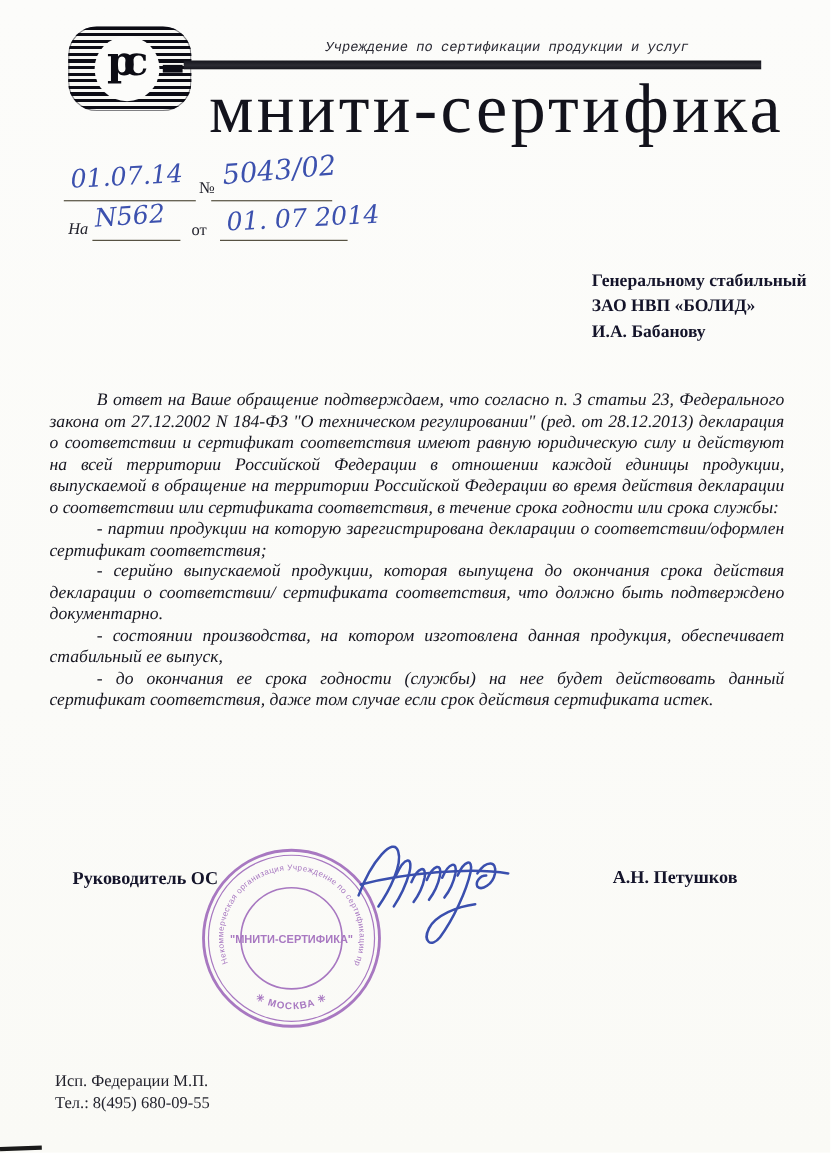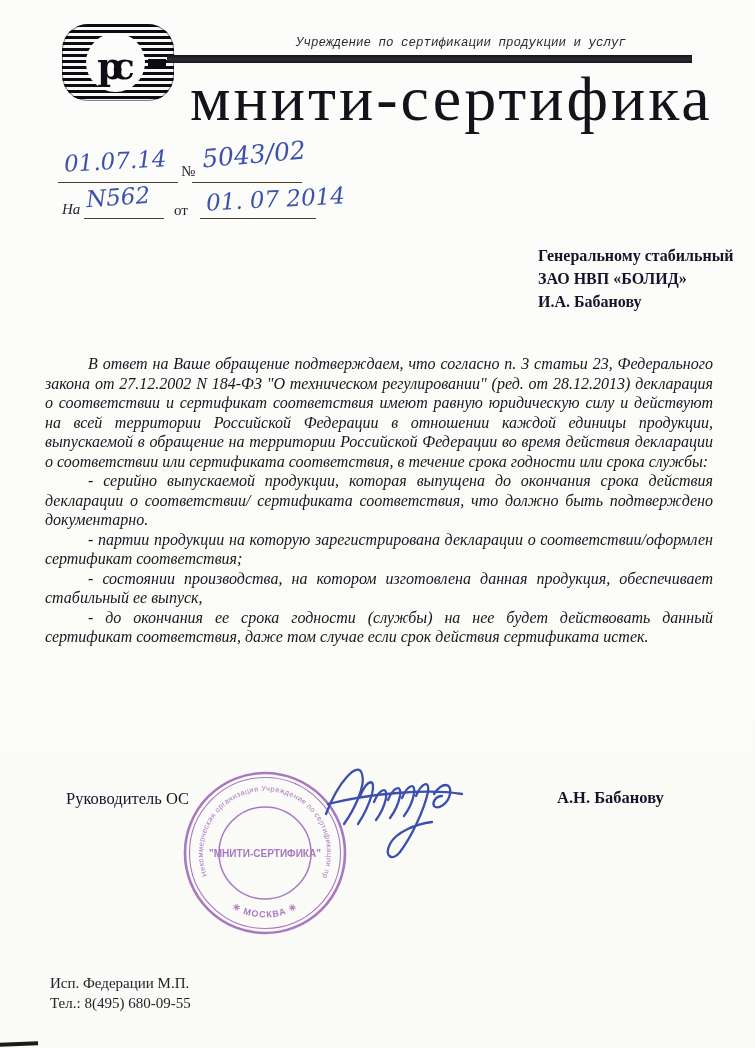--- a/index.html
+++ b/index.html
@@ -18,21 +18,21 @@
   
   .logo {
     position:absolute; left:62px; top:24px; width:112px; height:77px;
     border-radius:26px;
     background:repeating-linear-gradient(180deg,#0c0c14 0 3px,#f8f8f4 3px 6px);
     box-shadow:0 0 0 1px rgba(10,10,20,.5) inset;
   }
   .logo-circle {
     position:absolute; left:24px; top:9px; width:59px; height:59px;
     background:#fcfcfa; border-radius:50%;
-    display:flex; align-items:flex-end; justify-content:center;
+    display:flex; align-items:flex-start; justify-content:center;
   }
   .logo-letters {
     font-family:"DejaVu Serif", serif; font-weight:bold;
     font-size:37px; letter-spacing:-11px; color:#0c0c14;
     padding-right:10px; padding-bottom:4px;
   }
   .logo-dash {
     position:absolute; right:8px; top:35px; width:18px; height:7px; background:#0c0c14;
   }
   .tagline {
@@ -76,21 +76,21 @@
   }
 
   
   .body-text {
     position:absolute; left:45px; top:354px; width:668px;
     font-size:16px; line-height:19.5px; text-align:justify; color:#15151f;
   }
   .body-text p { text-indent:43px;font-style:italic; }
 
   
-  .sig-left  { position:absolute; left:66px;  top:789px; font-weight:normal; font-size:16.5px; color:#14142a; white-space:nowrap; }
+  .sig-left  { position:absolute; left:66px;  top:789px; font-weight:bold; font-size:16.5px; color:#14142a; white-space:nowrap; }
   .sig-right { position:absolute; left:557px; top:788px; font-weight:bold; font-size:16.5px; color:#14142a; white-space:nowrap; }
 
   .stamp-wrap { position:absolute; left:180px; top:768px; width:170px; height:170px; opacity:.88; }
   .sign-wrap  { position:absolute; left:316px; top:752px; width:160px; height:118px; }
 
   
   .footer {
     position:absolute; left:50px; top:973px;
     font-size:15px; line-height:20px; color:#23232d; white-space:nowrap;
   }
@@ -131,28 +131,28 @@
   </div>
 
   <div class="recipient">
     <div>Генеральному стабильный</div>
     <div>ЗАО НВП «БОЛИД»</div>
     <div>И.А. Бабанову</div>
   </div>
 
   <div class="body-text">
     <p>В ответ на Ваше обращение подтверждаем, что согласно п. 3 статьи 23, Федерального закона от 27.12.2002 N 184-ФЗ "О техническом регулировании" (ред. от 28.12.2013) декларация о соответствии и сертификат соответствия имеют равную юридическую силу и действуют на всей территории Российской Федерации в отношении каждой единицы продукции, выпускаемой в обращение на территории Российской Федерации во время действия декларации о соответствии или сертификата соответствия, в течение срока годности или срока службы:</p>
+    <p>- партии продукции на которую зарегистрирована декларации о соответствии/оформлен сертификат соответствия;</p>
     <p>- серийно выпускаемой продукции, которая выпущена до окончания срока действия декларации о соответствии/ сертификата соответствия, что должно быть подтверждено документарно.</p>
-    <p>- партии продукции на которую зарегистрирована декларации о соответствии/оформлен сертификат соответствия;</p>
     <p>- состоянии производства, на котором изготовлена данная продукция, обеспечивает стабильный ее выпуск,</p>
     <p>- до окончания ее срока годности (службы) на нее будет действовать данный сертификат соответствия, даже  том случае если срок действия сертификата истек.</p>
   </div>
 
   <div class="sig-left">Руководитель ОС</div>
-  <div class="sig-right">А.Н. Бабанову</div>
+  <div class="sig-right">А.Н. Петушков</div>
 
   <div class="stamp-wrap">
     <svg width="170" height="170" viewBox="0 0 170 170">
       <g stroke="#9d67ba" fill="none">
         <circle cx="85" cy="85" r="80" stroke-width="2.6"></circle>
         <circle cx="85" cy="85" r="75.5" stroke-width="1.1"></circle>
         <circle cx="85" cy="85" r="46" stroke-width="1.5"></circle>
       </g>
       <defs>
         <path id="ringPath" d="M 28.8 111.2 A 62 62 0 1 1 141.2 111.2"></path>

